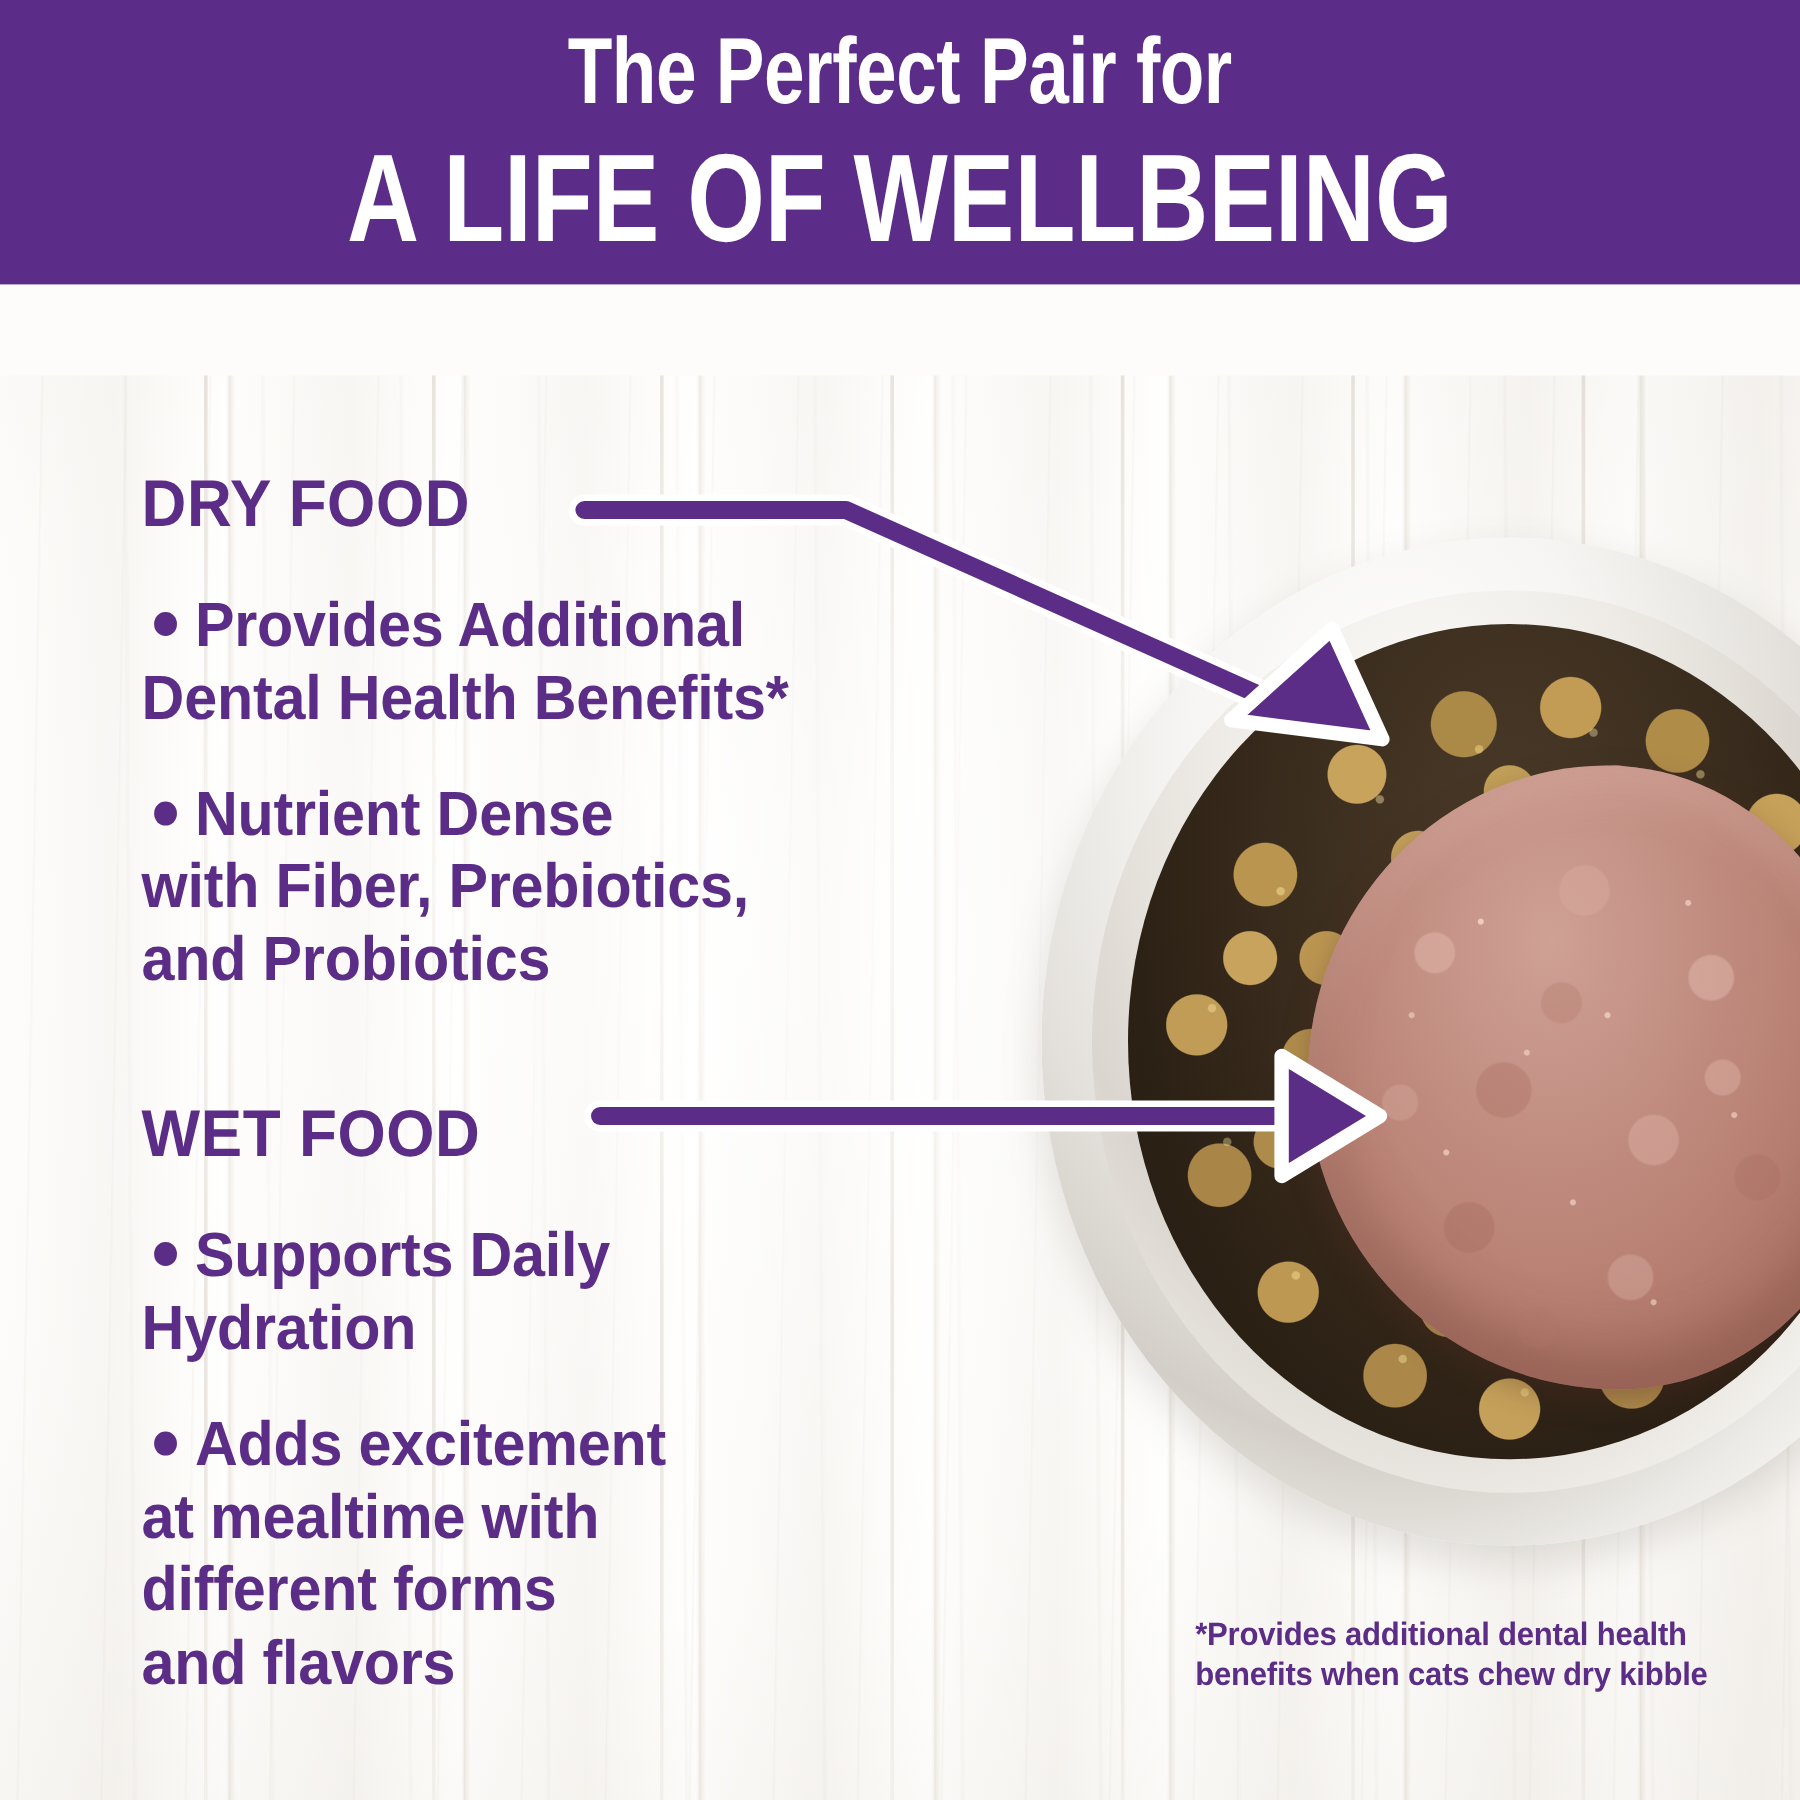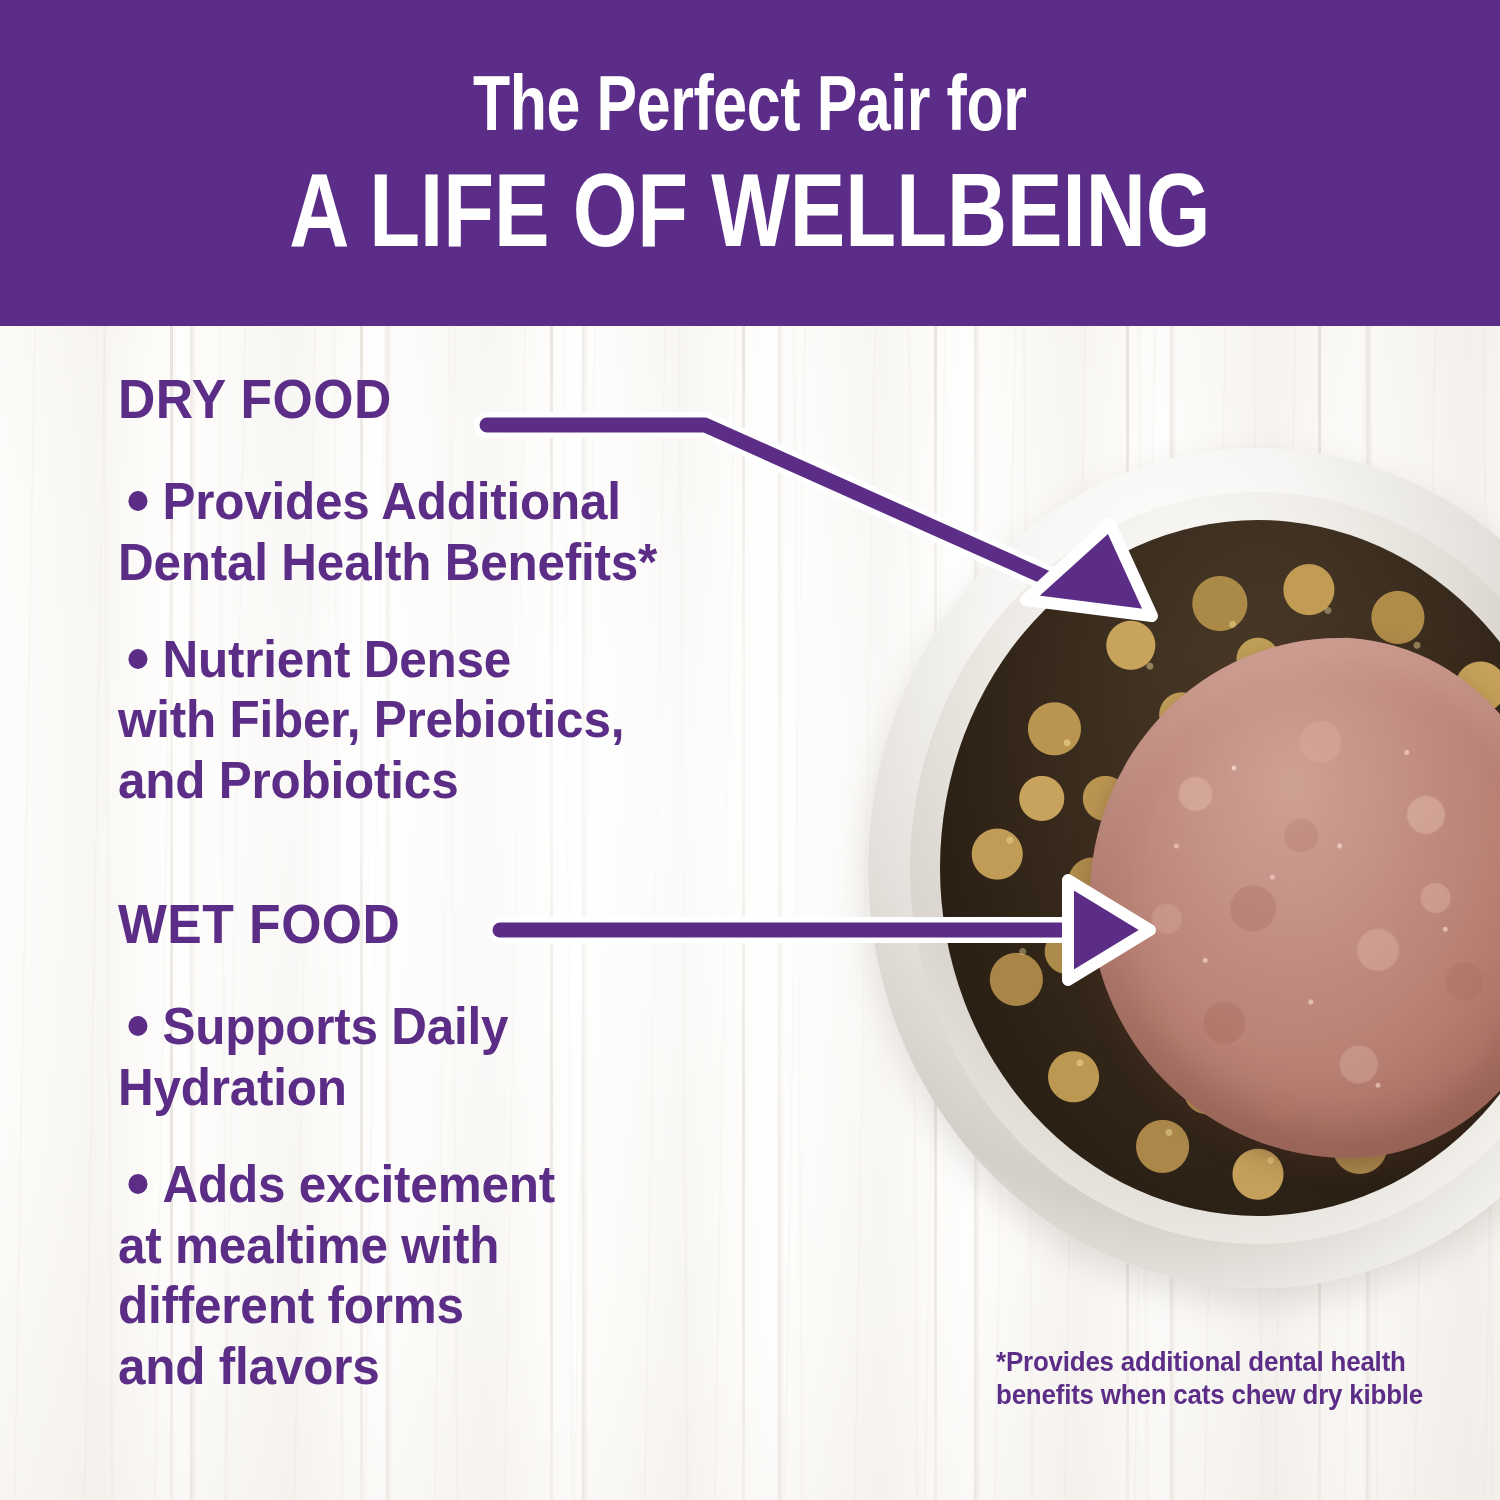--- a/index.html
+++ b/index.html
@@ -75,21 +75,21 @@
       rgba(255,255,255,0.65) 0%,
       rgba(250,248,244,0.15) 55%,
       rgba(226,219,209,0.30) 100%);
     pointer-events: none;
   }
 
   
   .header-band {
     position: absolute;
     left: 0; top: 0;
-    width: 1500px; height: 326px;
+    width: 1500px; height: 237px;
     background: #5B2D89;
     display: flex;
     flex-direction: column;
     align-items: center;
     justify-content: center;
   }
   .header-line1 {
     color: #ffffff;
     font-size: 78px;
     font-weight: bold;
@@ -106,21 +106,21 @@
     letter-spacing: 0px;
     line-height: 1;
     transform: scaleX(0.80);
     white-space: nowrap;
   }
 
   
   .content-col {
     position: absolute;
     left: 118px;
-    top: 372px;
+    top: 392px;
     width: 700px;
   }
   .section-head {
     color: #5C2D87;
     font-size: 55px;
     font-weight: bold;
     letter-spacing: 0.5px;
     line-height: 1;
     transform: scaleX(0.94);
     transform-origin: left center;

